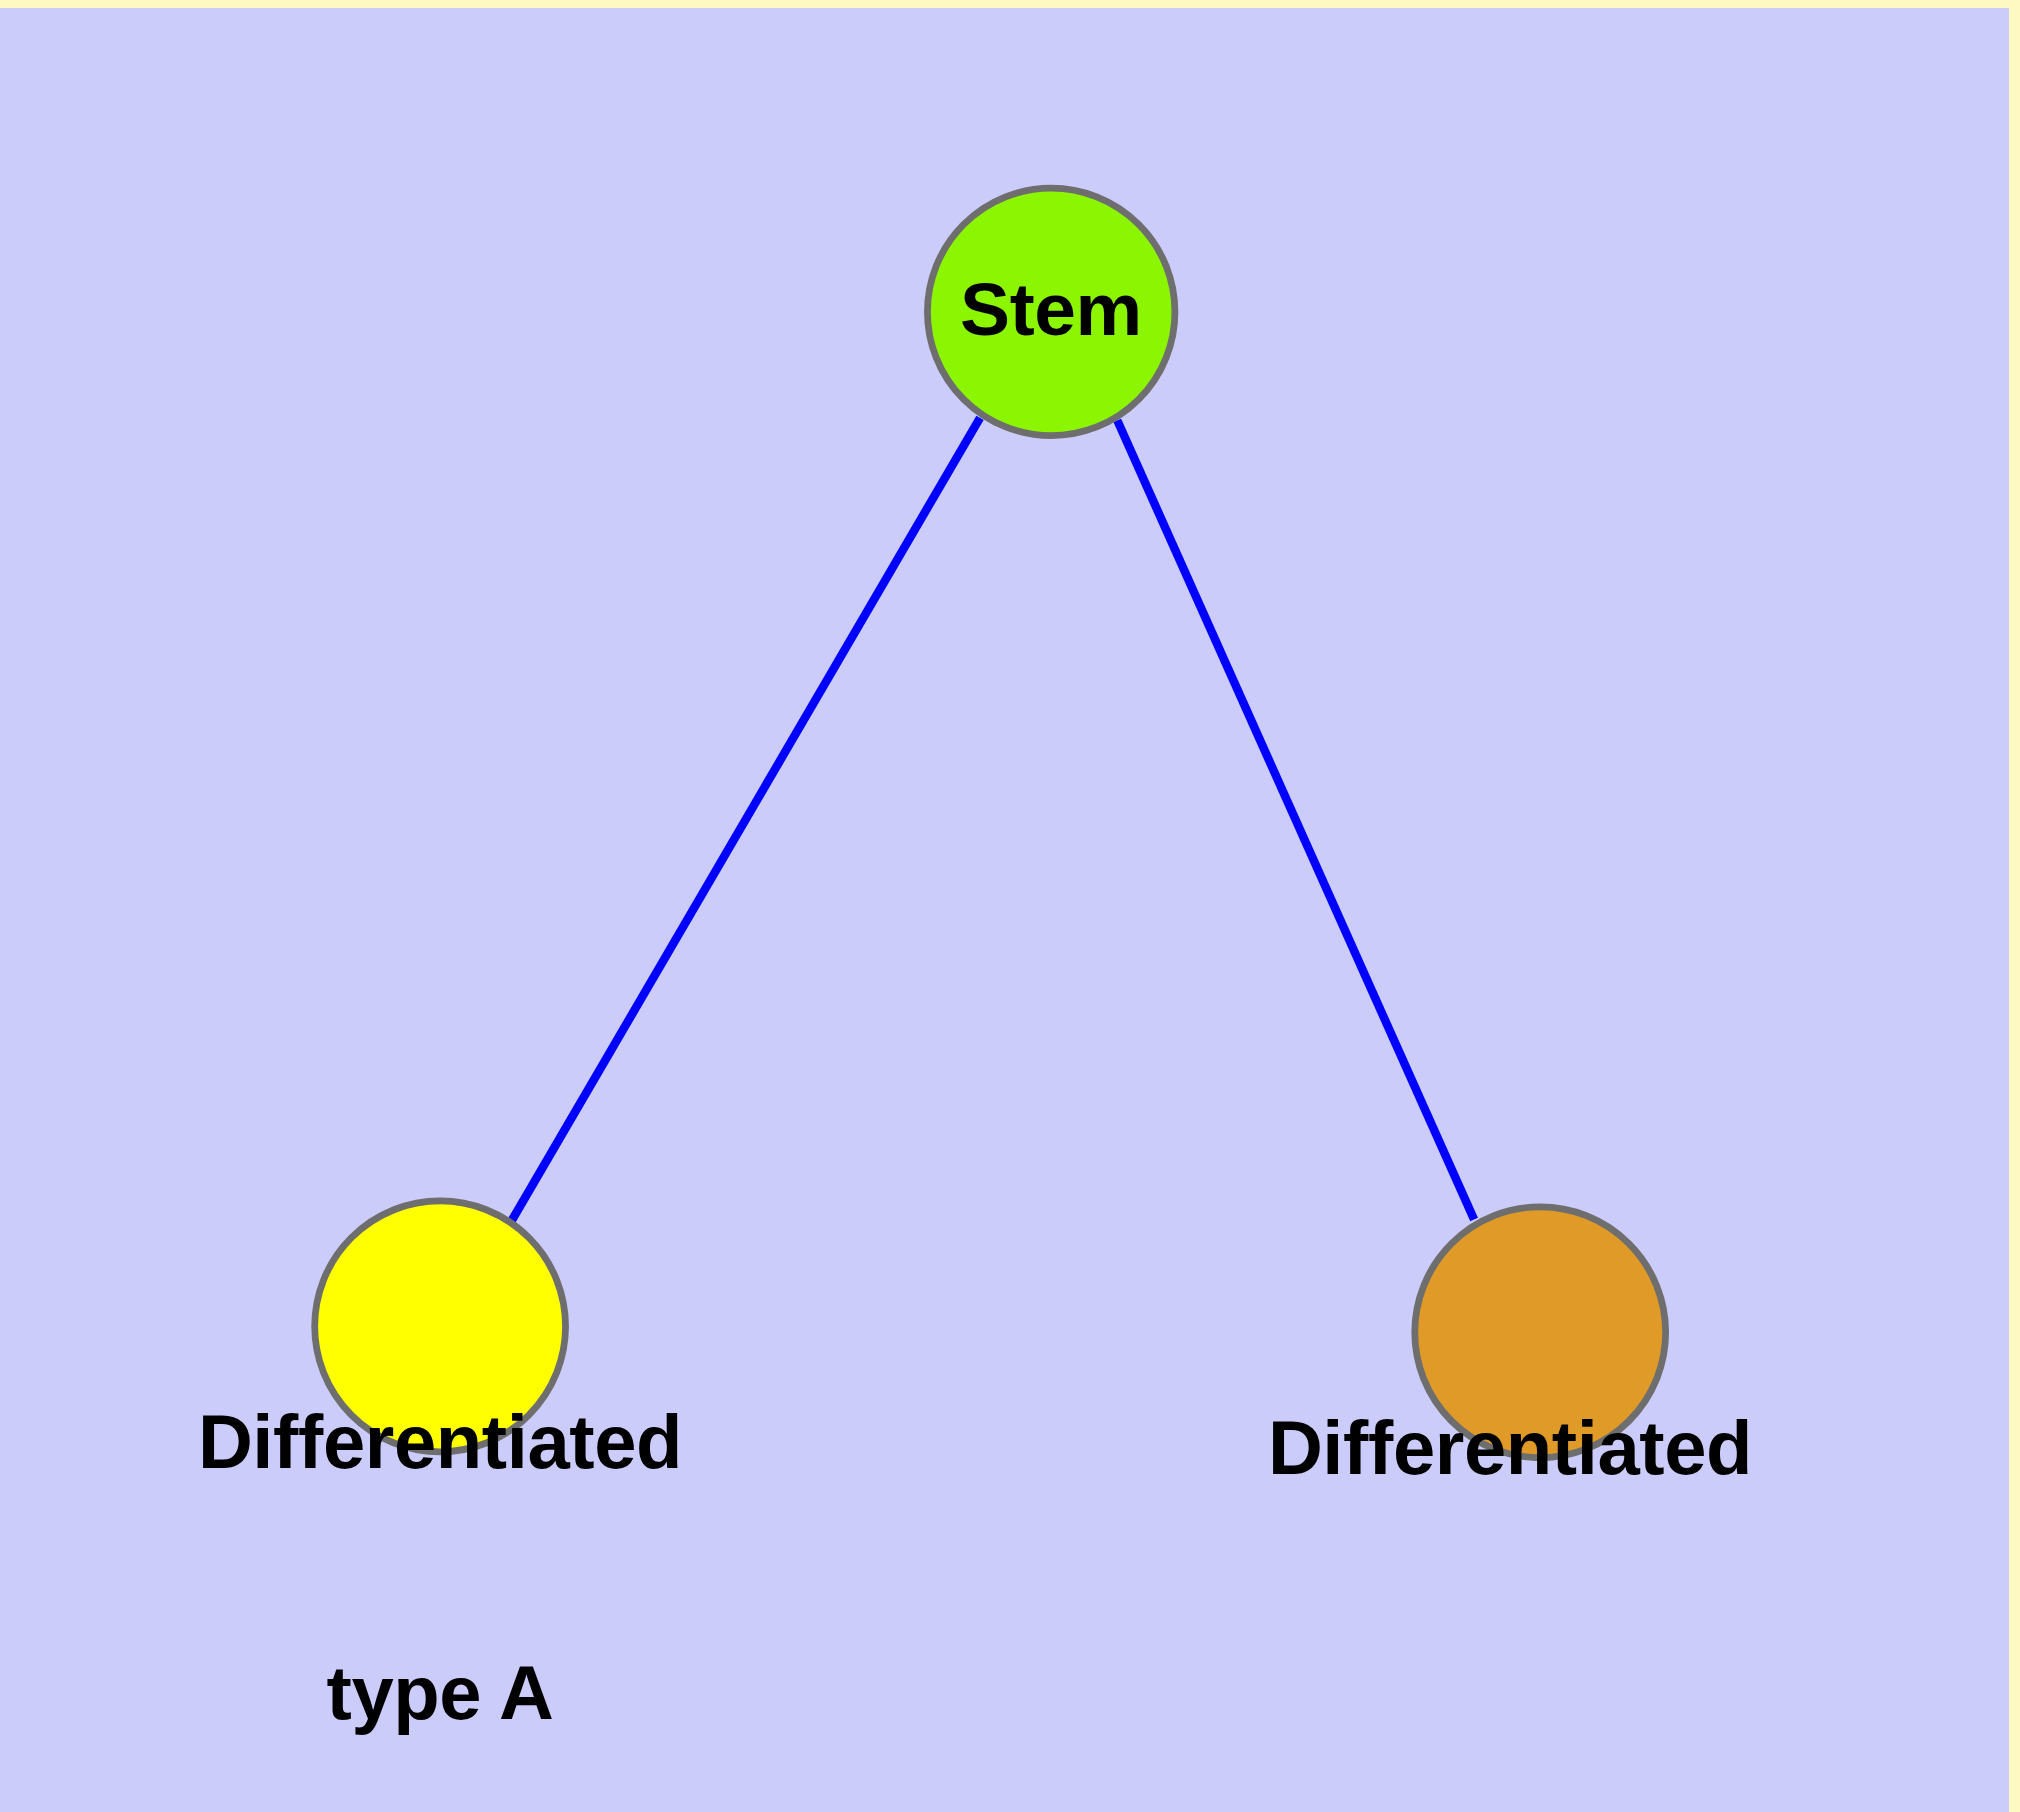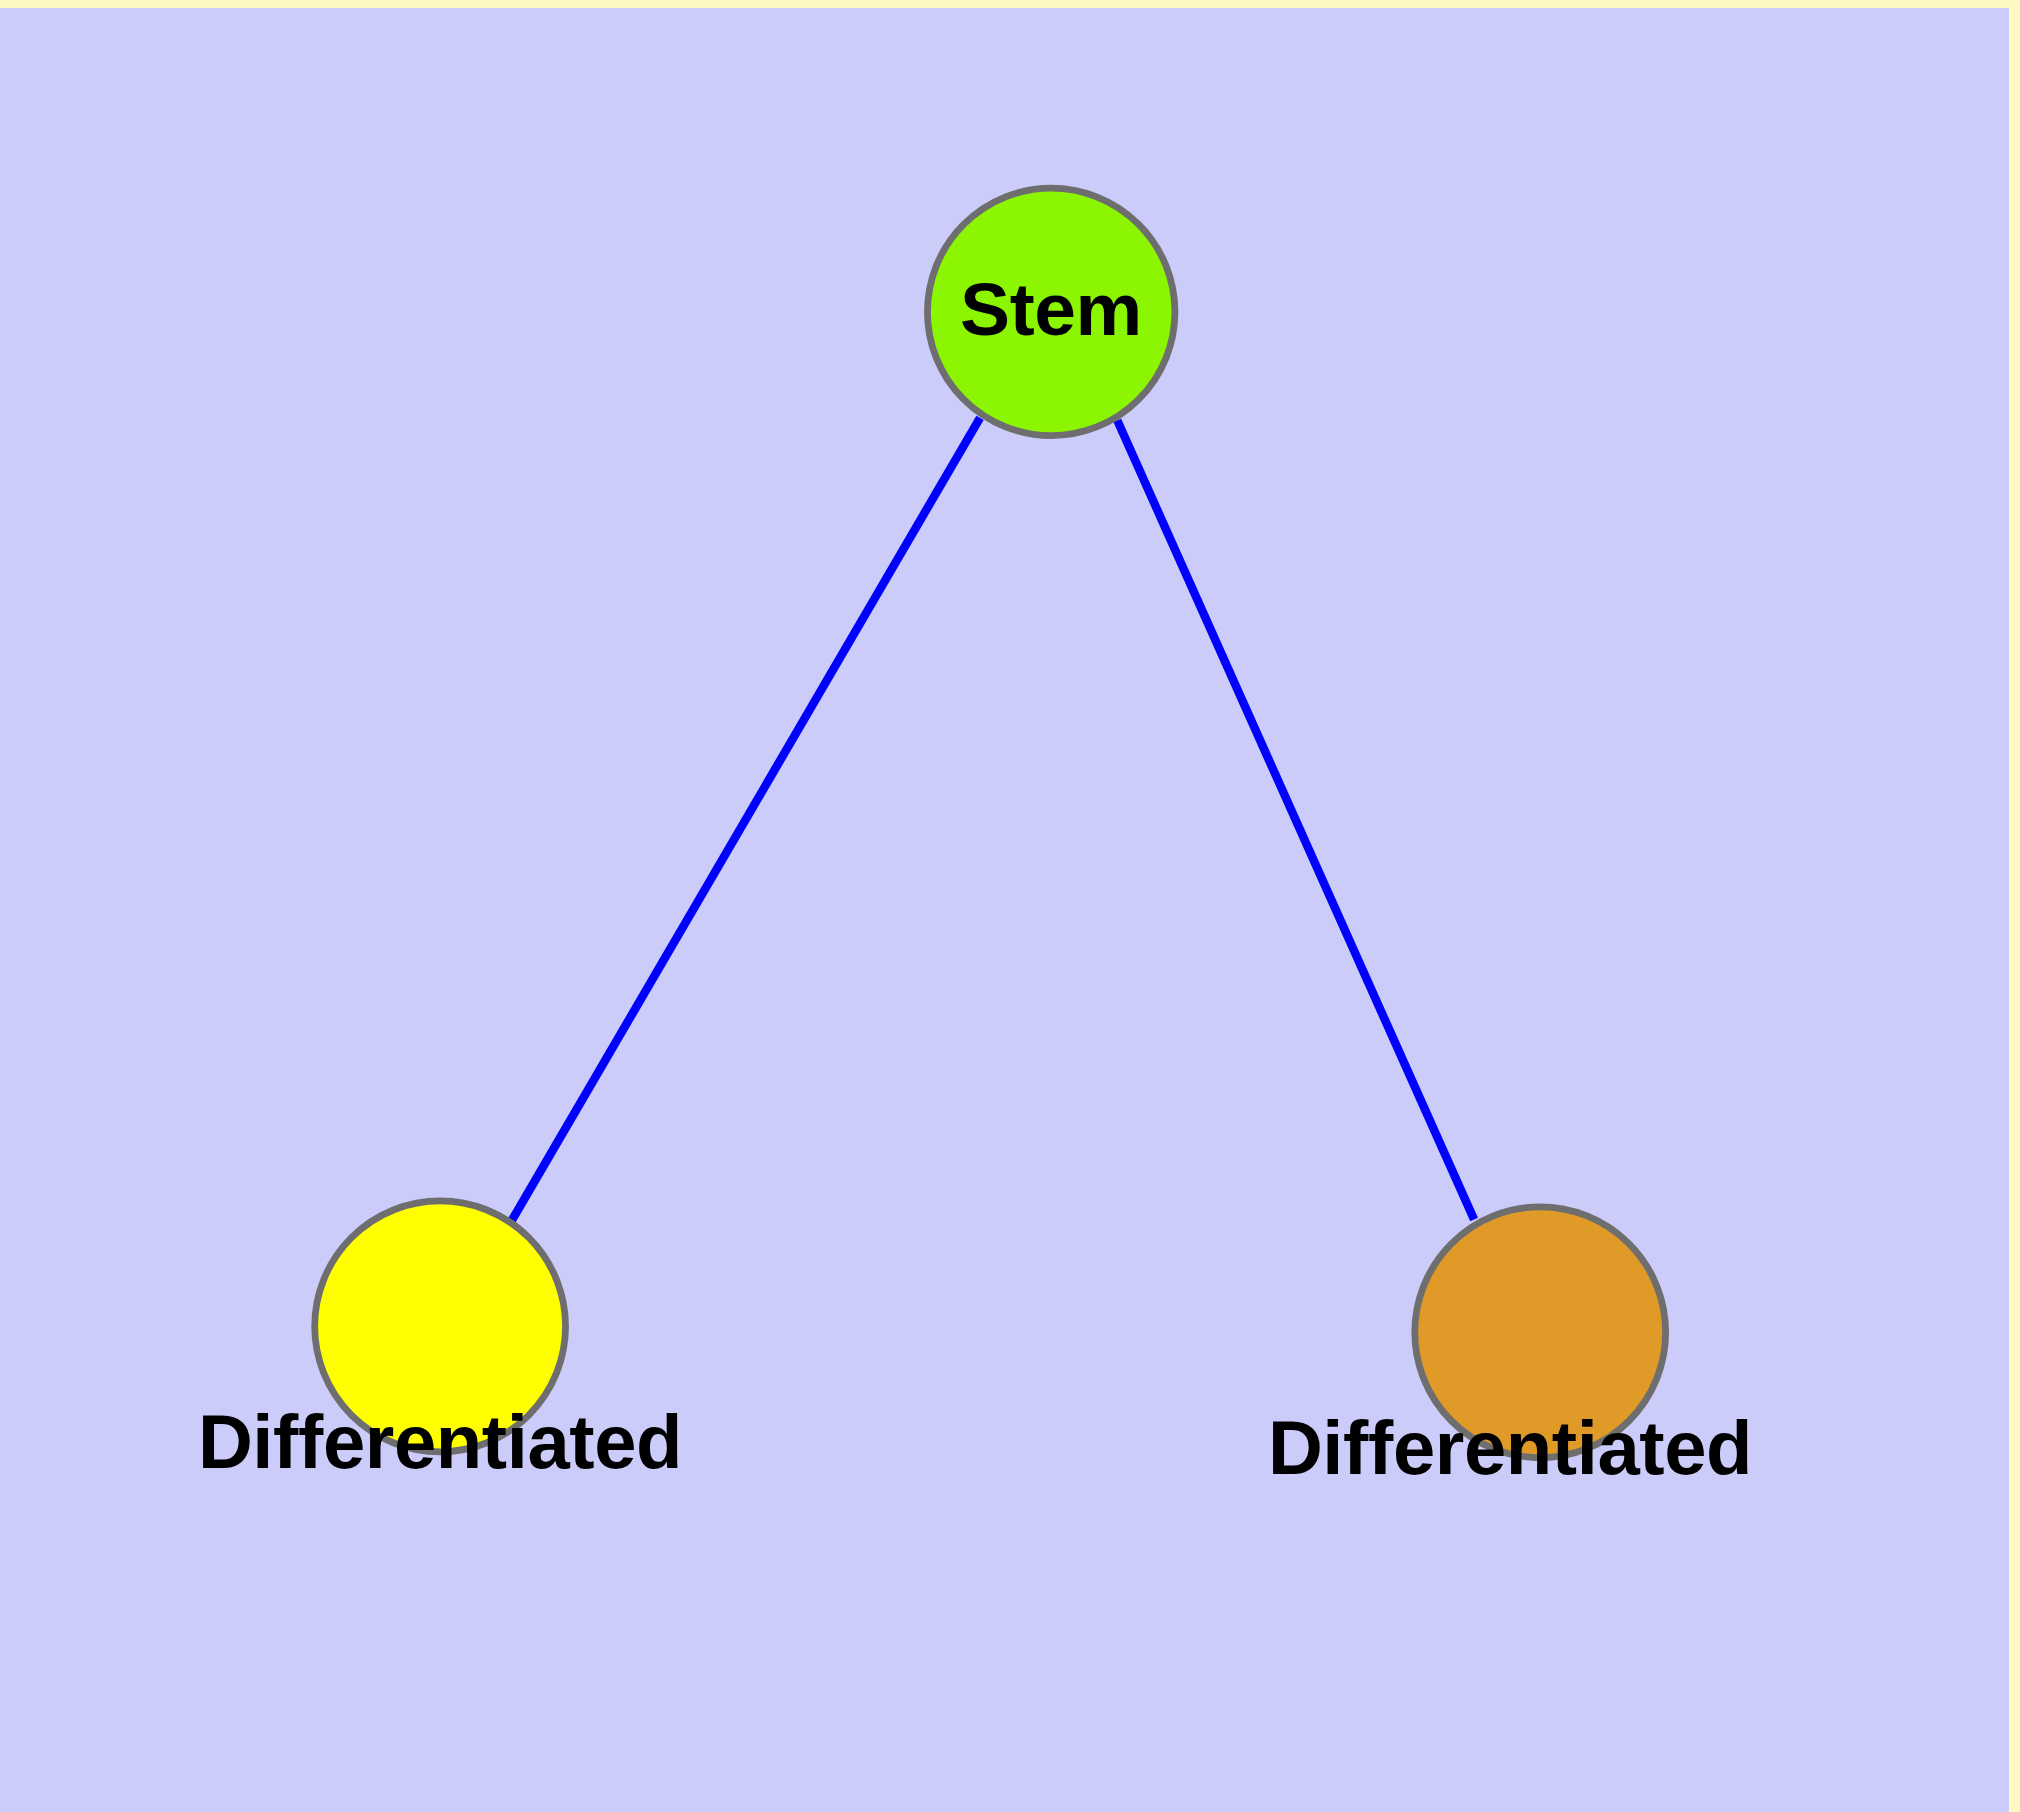--- a/index.html
+++ b/index.html
@@ -77,20 +77,21 @@
       <circle cx="519" cy="1565" r="148" fill="#ffff00" stroke="#6e6e6e" stroke-width="8"></circle>
       <circle cx="1817" cy="1572" r="148" fill="#e09a28" stroke="#6e6e6e" stroke-width="8"></circle>
       <circle cx="1240" cy="368" r="146" fill="#8cf501" stroke="#6e6e6e" stroke-width="8"></circle>
     </g>
   </svg>
 
   <div class="node-label" id="label-stem">Stem</div>
 
   <div class="node-label" id="label-a">
     <div>Differentiated</div>
+    <div>type A</div>
   </div>
 
   <div class="node-label" id="label-b">
     <div>Differentiated</div>
   </div>
 
 </div>
 
 
 </body></html>

